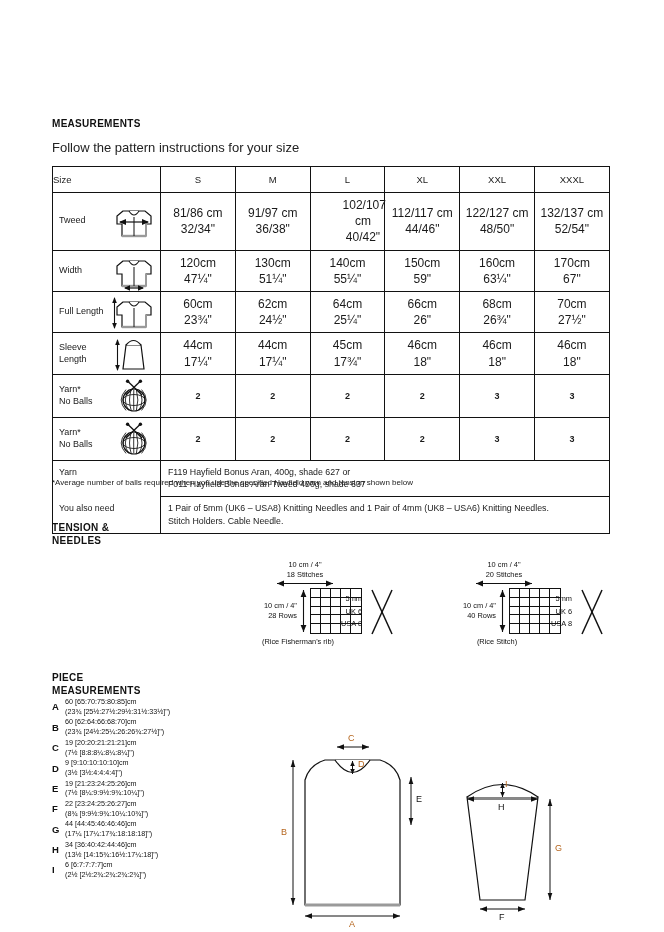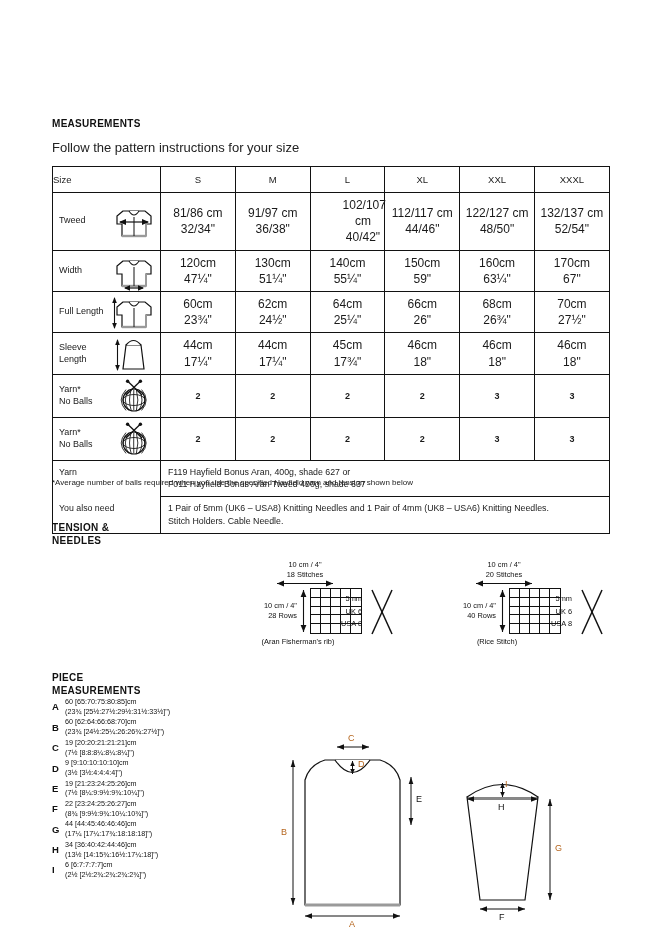--- a/index.html
+++ b/index.html
@@ -486,21 +486,21 @@
           <div></div>
           <div></div>
           <div></div>
         <div></div>
           <div></div>
           <div></div>
           <div></div>
           <div></div>
       </div>
     </div>
-    <div class="tiny tiny-c" style="width:130px; margin-left:-8px; margin-top:3px;">(Aran Fisherman's rib)</div>
+    <div class="tiny tiny-c" style="width:130px; margin-left:-8px; margin-top:3px;">(Rice Fisherman's rib)</div>
   </div>
 
   <div class="swatch-group" style="left:330px; top:588px;">
     <div style="display:flex; align-items:center;">
       <div class="tiny tiny-r" style="width:32px; line-height:1.75;">
         <div>5mm</div>
         <div>UK 6</div>
         <div>USA 8</div>
       </div>
       <svg width="30" height="48" style="margin-left:5px;">

